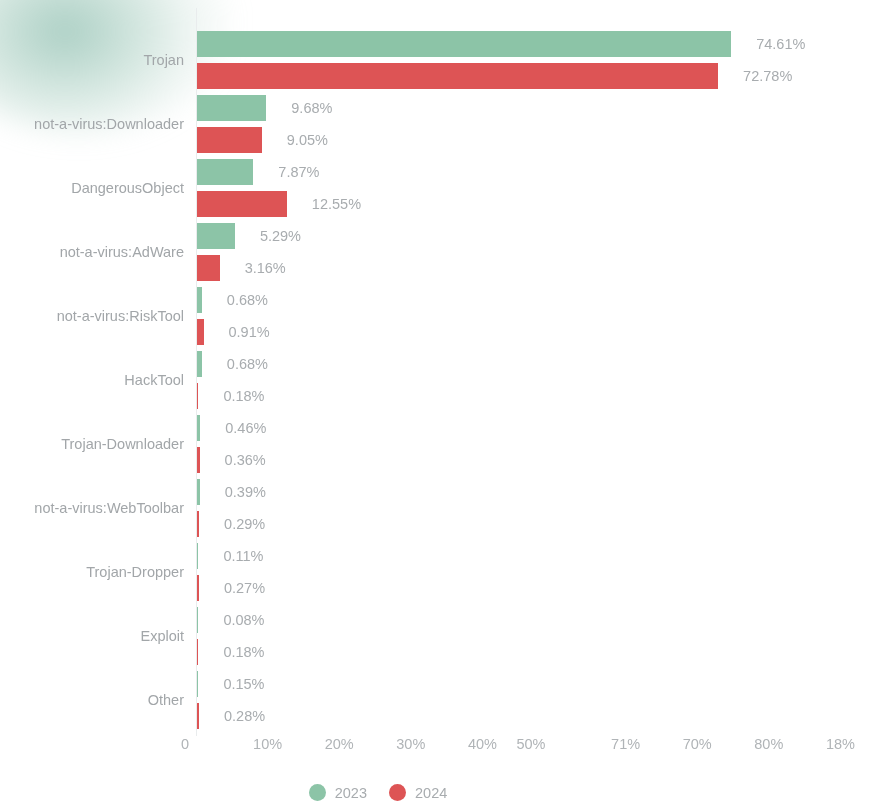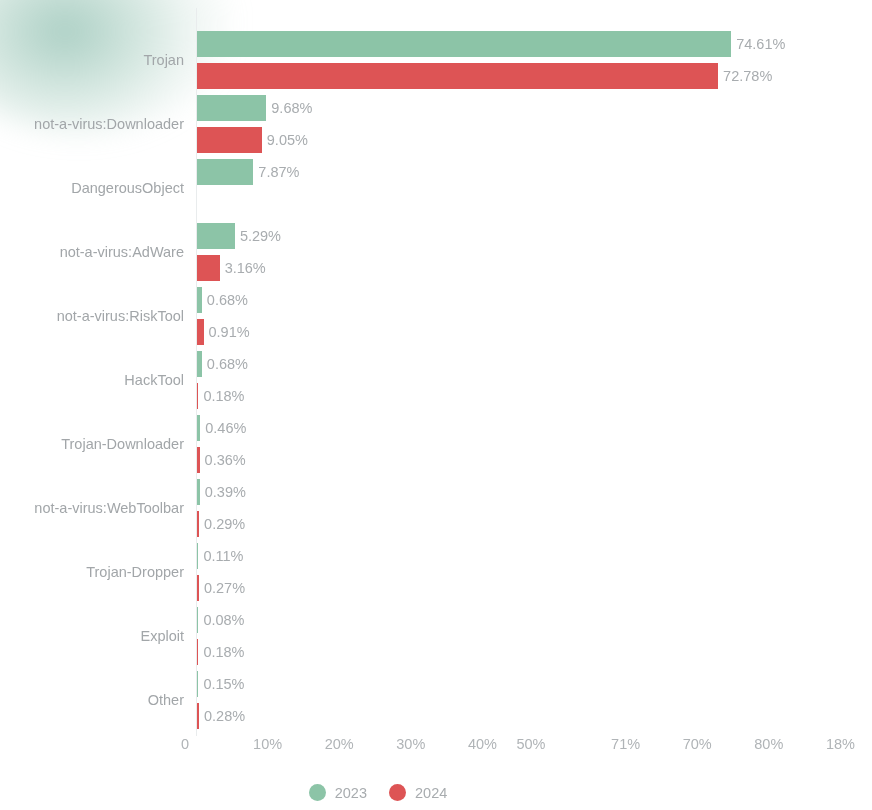--- a/index.html
+++ b/index.html
@@ -100,20 +100,21 @@
     flex: 0 0 auto;
   }
   .bar.c2023 { background: #8cc4a7; }
   .bar.c2024 { background: #dd5455; }
 
   .bar-value {
     font-size: 14.5px;
     color: #a8acaf;
     white-space: nowrap;
     padding-left: 5px;
+    margin-left: 20px;
   }
 
   
   #xaxis {
     position: absolute;
     left: 0;
     top: 736px;
     width: 872px;
     height: 34px;
   }
@@ -184,20 +185,24 @@
           <div class="bar-line s2024">
             <div class="bar c2024" title="not-a-virus:Downloader 2024 9.05%" style="width: 64.798px; background: rgb(221, 84, 85);"></div>
             <span class="bar-value">9.05%</span>
           </div>
         </div>
         <div class="cat-row">
           <div class="cat-label">DangerousObject</div>
           <div class="bar-line s2023">
             <div class="bar c2023" title="DangerousObject 2023 7.87%" style="width: 56.3492px; background: rgb(140, 196, 167);"></div>
             <span class="bar-value">7.87%</span>
+          </div>
+          <div class="bar-line s2024">
+            <div class="bar c2024" title="DangerousObject 2024 12.55%" style="width: 89.858px; background: rgb(221, 84, 85);"></div>
+            <span class="bar-value">12.55%</span>
           </div>
         </div>
         <div class="cat-row">
           <div class="cat-label">not-a-virus:AdWare</div>
           <div class="bar-line s2023">
             <div class="bar c2023" title="not-a-virus:AdWare 2023 5.29%" style="width: 37.8764px; background: rgb(140, 196, 167);"></div>
             <span class="bar-value">5.29%</span>
           </div>
           <div class="bar-line s2024">
             <div class="bar c2024" title="not-a-virus:AdWare 2024 3.16%" style="width: 22.6256px; background: rgb(221, 84, 85);"></div>

